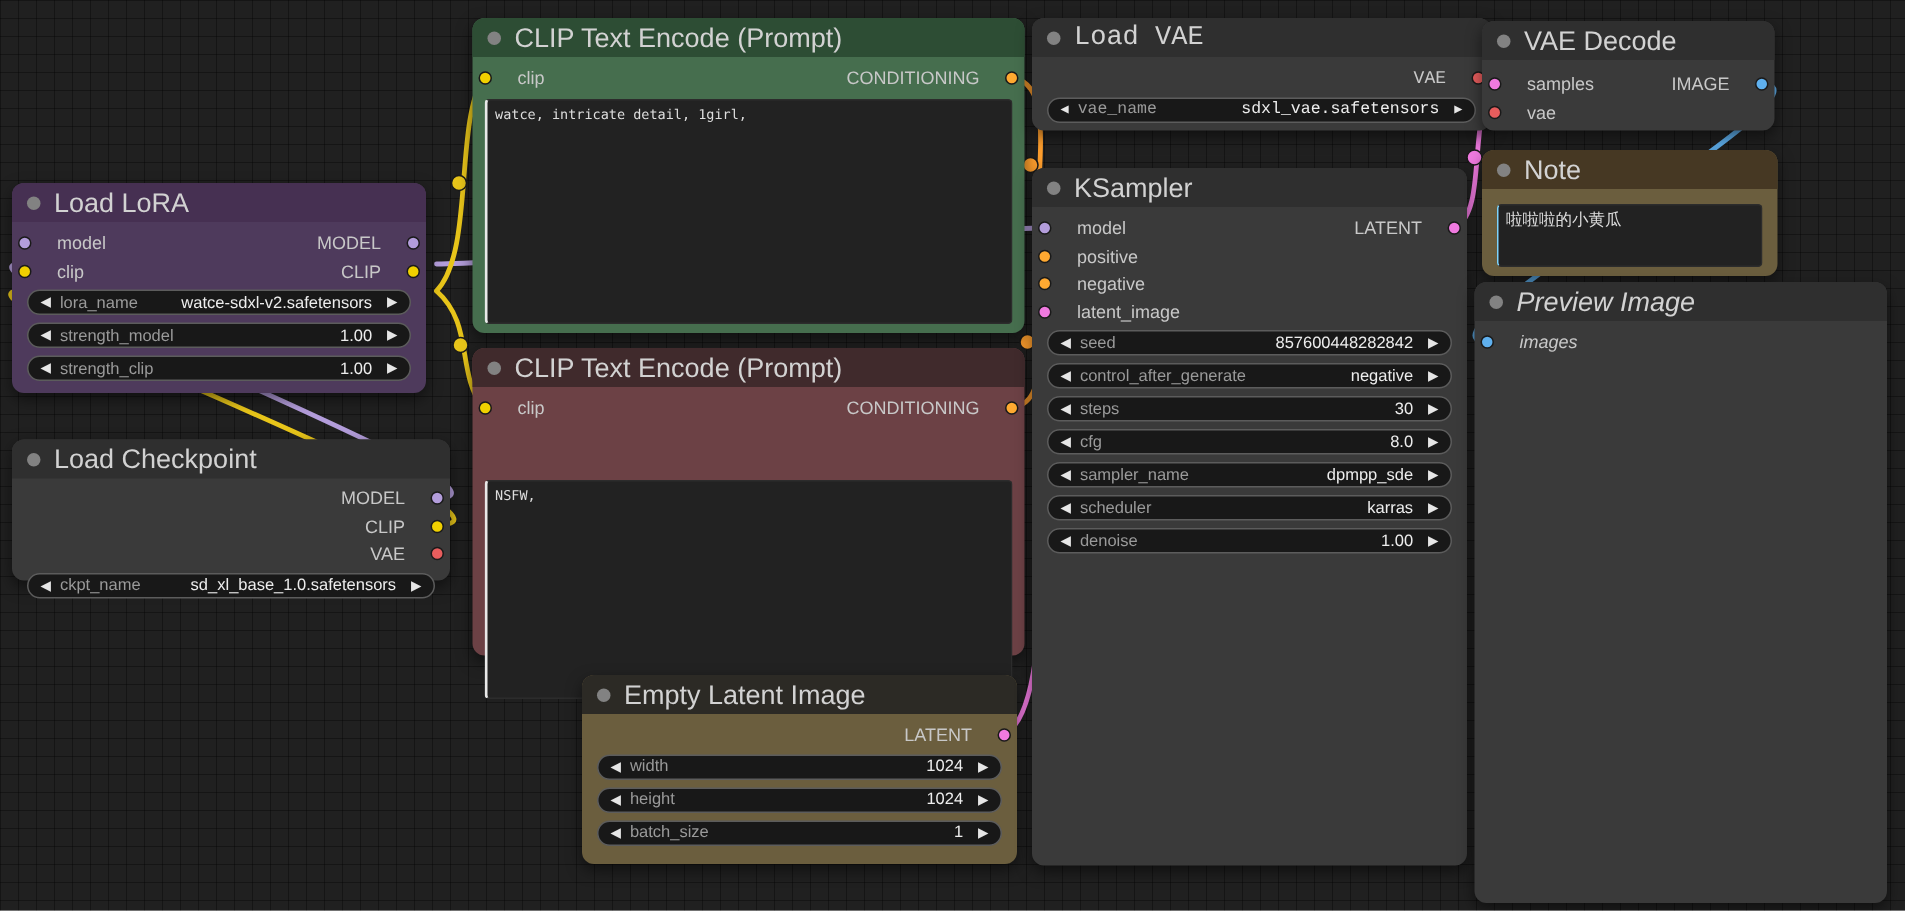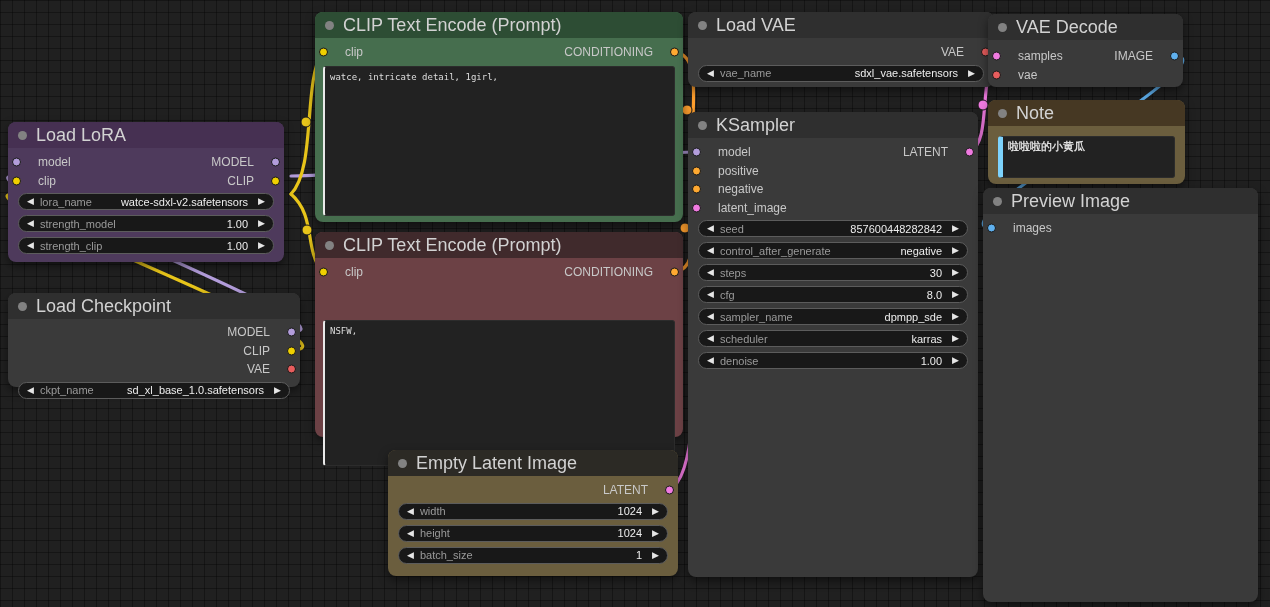--- a/index.html
+++ b/index.html
@@ -54,31 +54,31 @@
   #n-load-ckpt{left:8px;top:293px;width:292px;height:94px;background:#3a3a3a;}
   #n-load-ckpt .hd{background:#2f2f2f;}
   #n-clip-pos{left:315px;top:12px;width:368px;height:210px;background:#466e4e;}
   #n-clip-pos .hd{background:#2d4d34;}
   #n-clip-pos .ta{height:140px;}
   #n-clip-neg{left:315px;top:232px;width:368px;height:205px;background:#6c4145;}
   #n-clip-neg .hd{background:#402a2c;}
   #n-clip-neg .ta{height:136px;margin-top:38px;}
   #n-empty-latent{left:388px;top:450px;width:290px;height:126px;background:#6b5e3e;}
   #n-empty-latent .hd{background:#2c2a25;}
-  #n-load-vae{left:688px;top:12px;width:306px;height:75px;background:#3a3a3a;}
+  #n-load-vae{left:688px;top:12px;width:306px;height:75px;background:#3a3a3a;font-family:Liberation Mono, monospace;}
   #n-load-vae .hd{background:#2f2f2f;}
   #n-ksampler{left:688px;top:112px;width:290px;height:465px;background:#3a3a3a;}
   #n-ksampler .hd{background:#2f2f2f;}
   #n-vae-decode{left:988px;top:14px;width:195px;height:73px;background:#3a3a3a;}
   #n-vae-decode .hd{background:#2f2f2f;}
   #n-vae-decode .ports{padding-top:7px;}
   #n-note{left:988px;top:100px;width:197px;height:84px;background:#6b5e3e;}
   #n-note .hd{background:#463823;}
-  #n-note .ta{height:32px;margin:10px 10px;border-left:5px solid #7dd3fc;font-size:11px;font-weight:bold;}
-  #n-preview{left:983px;top:188px;width:275px;height:414px;background:#3a3a3a;}
+  #n-note .ta{height:32px;margin:10px 10px;border-left:1px solid #7dd3fc;font-size:11px;}
+  #n-preview{left:983px;top:188px;width:275px;height:414px;background:#3a3a3a;font-style:italic;}
   #n-preview .hd{background:#2f2f2f;}
   
   .img-art{
     border-radius:2px;
     background:
       radial-gradient(circle 7% at 30% 22%, rgba(255,255,255,.75) 0 45%, transparent 70%),
       radial-gradient(circle 5% at 70% 70%, rgba(255,255,255,.6) 0 45%, transparent 70%),
       radial-gradient(circle 4% at 22% 55%, rgba(240,250,255,.6) 0 45%, transparent 70%),
       radial-gradient(circle 4% at 62% 16%, rgba(240,250,255,.6) 0 45%, transparent 70%),
       radial-gradient(circle at 63% 34%, rgba(244,250,252,.95) 0 7%, rgba(205,228,244,.6) 13%, transparent 22%),

